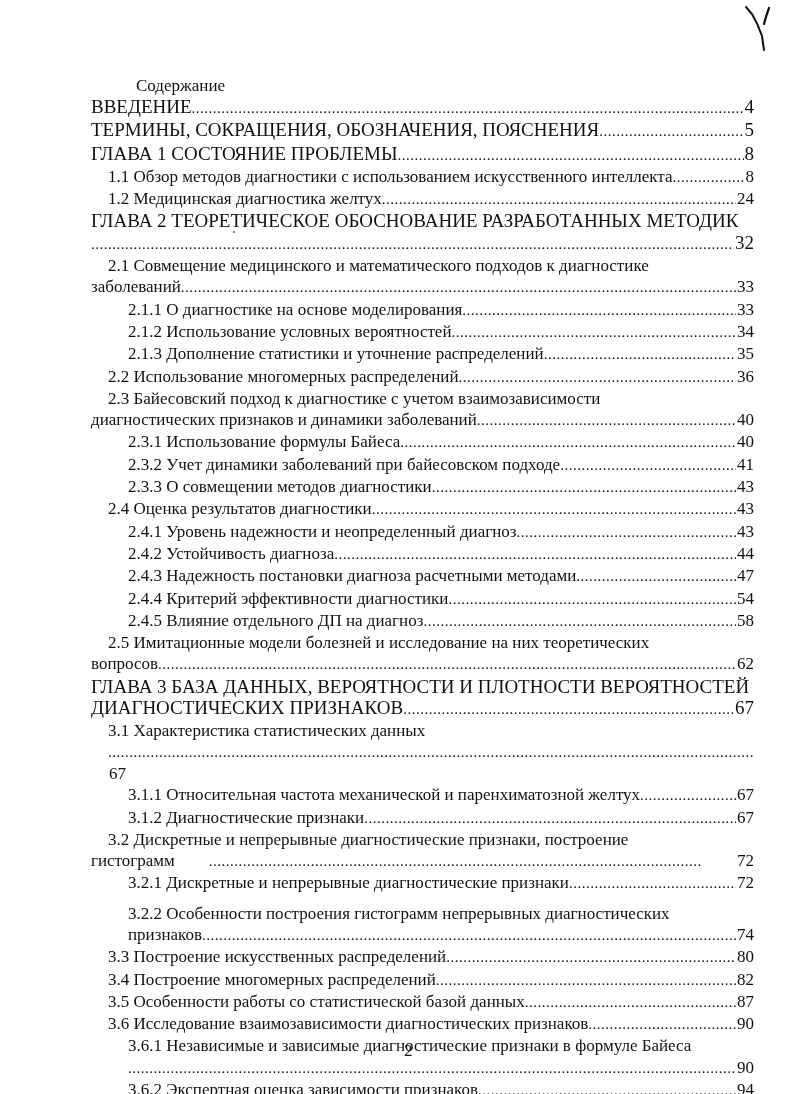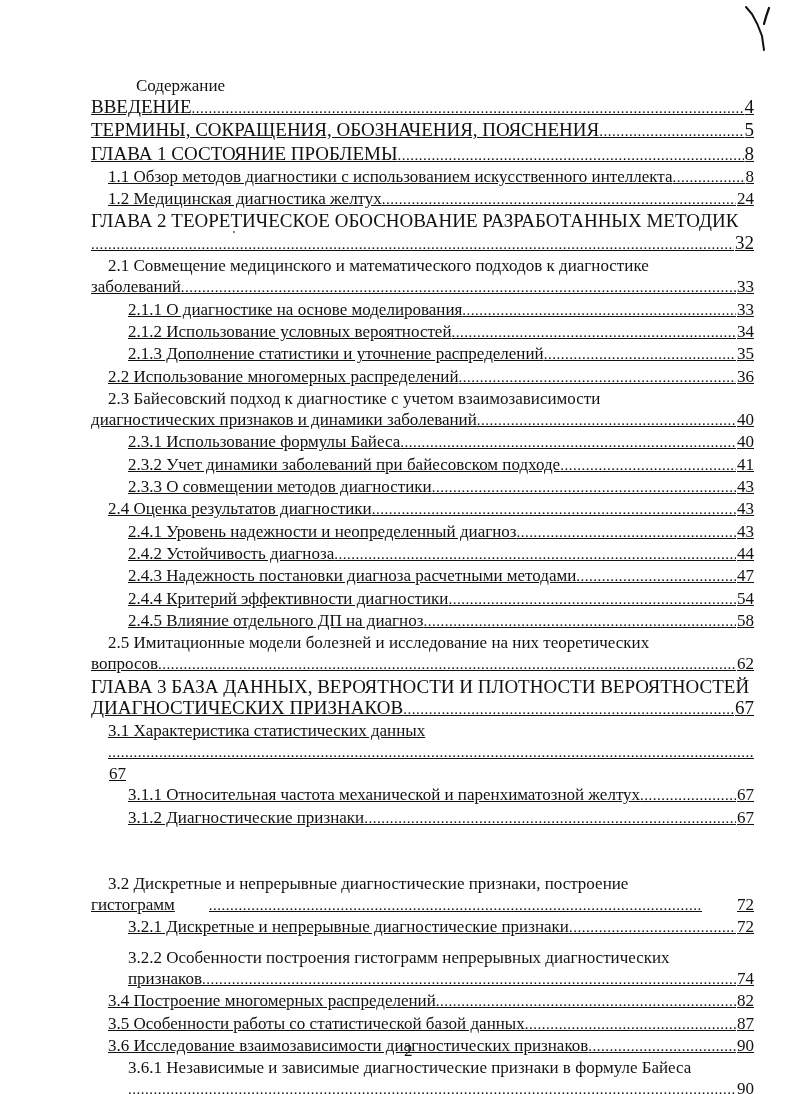--- a/index.html
+++ b/index.html
@@ -59,21 +59,20 @@
       text-indent: 17px;
     }
     .entry.lvl2 {
       padding-left: 37px;
     }
     .line {
       display: flex;
       align-items: baseline;
       white-space: nowrap;
       overflow: hidden;
-      text-decoration: underline;
     }
     .line .txt {
       flex: 0 0 auto;
     }
     .line .dots {
       flex: 1 1 auto;
       overflow: hidden;
       white-space: nowrap;
       letter-spacing: 0.5px;
       font-size: 15px;
@@ -300,21 +299,21 @@
           <span class="pg">67</span>
         </div>
       </div>
       <div class="entry lvl2" style="padding-left: 0px; text-indent: 0px;">
         <div class="line" style="padding-left: 37px;">
           <span class="txt">3.1.2 Диагностические признаки</span>
           <span class="dots"></span>
           <span class="pg">67</span>
         </div>
       </div>
-      <div class="entry lvl1" style="padding-left: 0px; text-indent: 0px; margin-top: 44px;">
+      <div class="entry lvl1" style="padding-left: 0px; text-indent: 0px;">
         <div class="plain" style="padding-left: 17px;">3.2 Дискретные и непрерывные диагностические признаки, построение</div>
         <div class="line" style="padding-left: 0px; gap: 34px;">
           <span class="txt">гистограмм</span>
           <span class="dots"></span>
           <span class="pg">72</span>
         </div>
       </div>
       <div class="entry lvl2" style="padding-left: 0px; text-indent: 0px;">
         <div class="line" style="padding-left: 37px;">
           <span class="txt">3.2.1 Дискретные и непрерывные диагностические признаки</span>
@@ -325,20 +324,27 @@
       <div class="entry lvl2" style="padding-left: 0px; text-indent: 0px; margin-top: 8px;">
         <div class="plain" style="padding-left: 37px;">3.2.2 Особенности построения гистограмм непрерывных диагностических</div>
         <div class="line" style="padding-left: 37px;">
           <span class="txt">признаков</span>
           <span class="dots"></span>
           <span class="pg">74</span>
         </div>
       </div>
       <div class="entry lvl1" style="padding-left: 0px; text-indent: 0px;">
         <div class="line" style="padding-left: 17px;">
+          <span class="txt">3.3 Построение искусственных распределений</span>
+          <span class="dots"></span>
+          <span class="pg">80</span>
+        </div>
+      </div>
+      <div class="entry lvl1" style="padding-left: 0px; text-indent: 0px;">
+        <div class="line" style="padding-left: 17px;">
           <span class="txt">3.4 Построение многомерных распределений</span>
           <span class="dots"></span>
           <span class="pg">82</span>
         </div>
       </div>
       <div class="entry lvl1" style="padding-left: 0px; text-indent: 0px;">
         <div class="line" style="padding-left: 17px;">
           <span class="txt">3.5 Особенности работы со статистической базой данных</span>
           <span class="dots"></span>
           <span class="pg">87</span>

